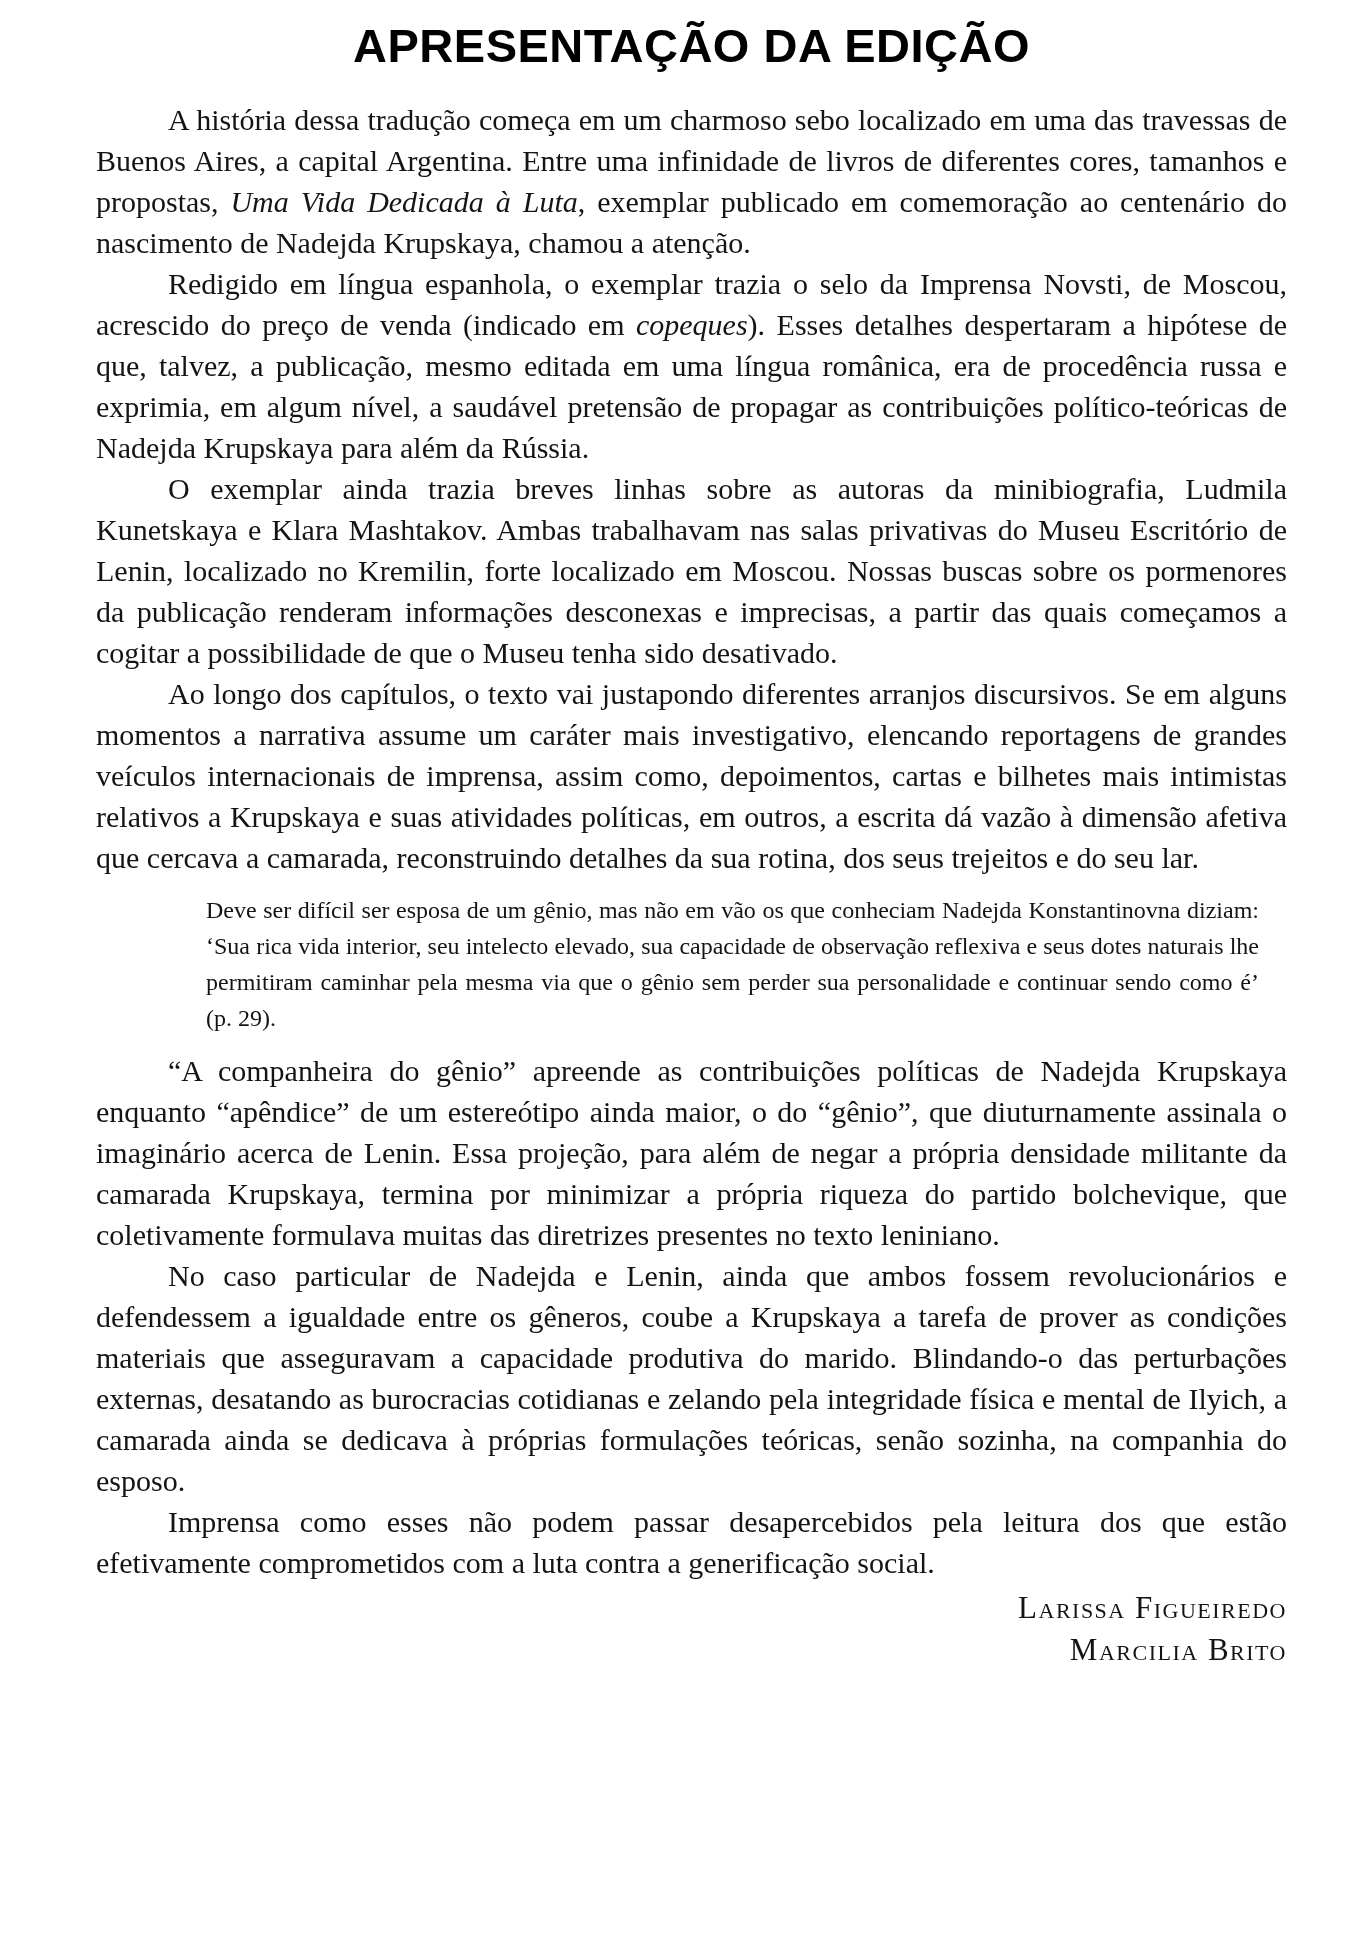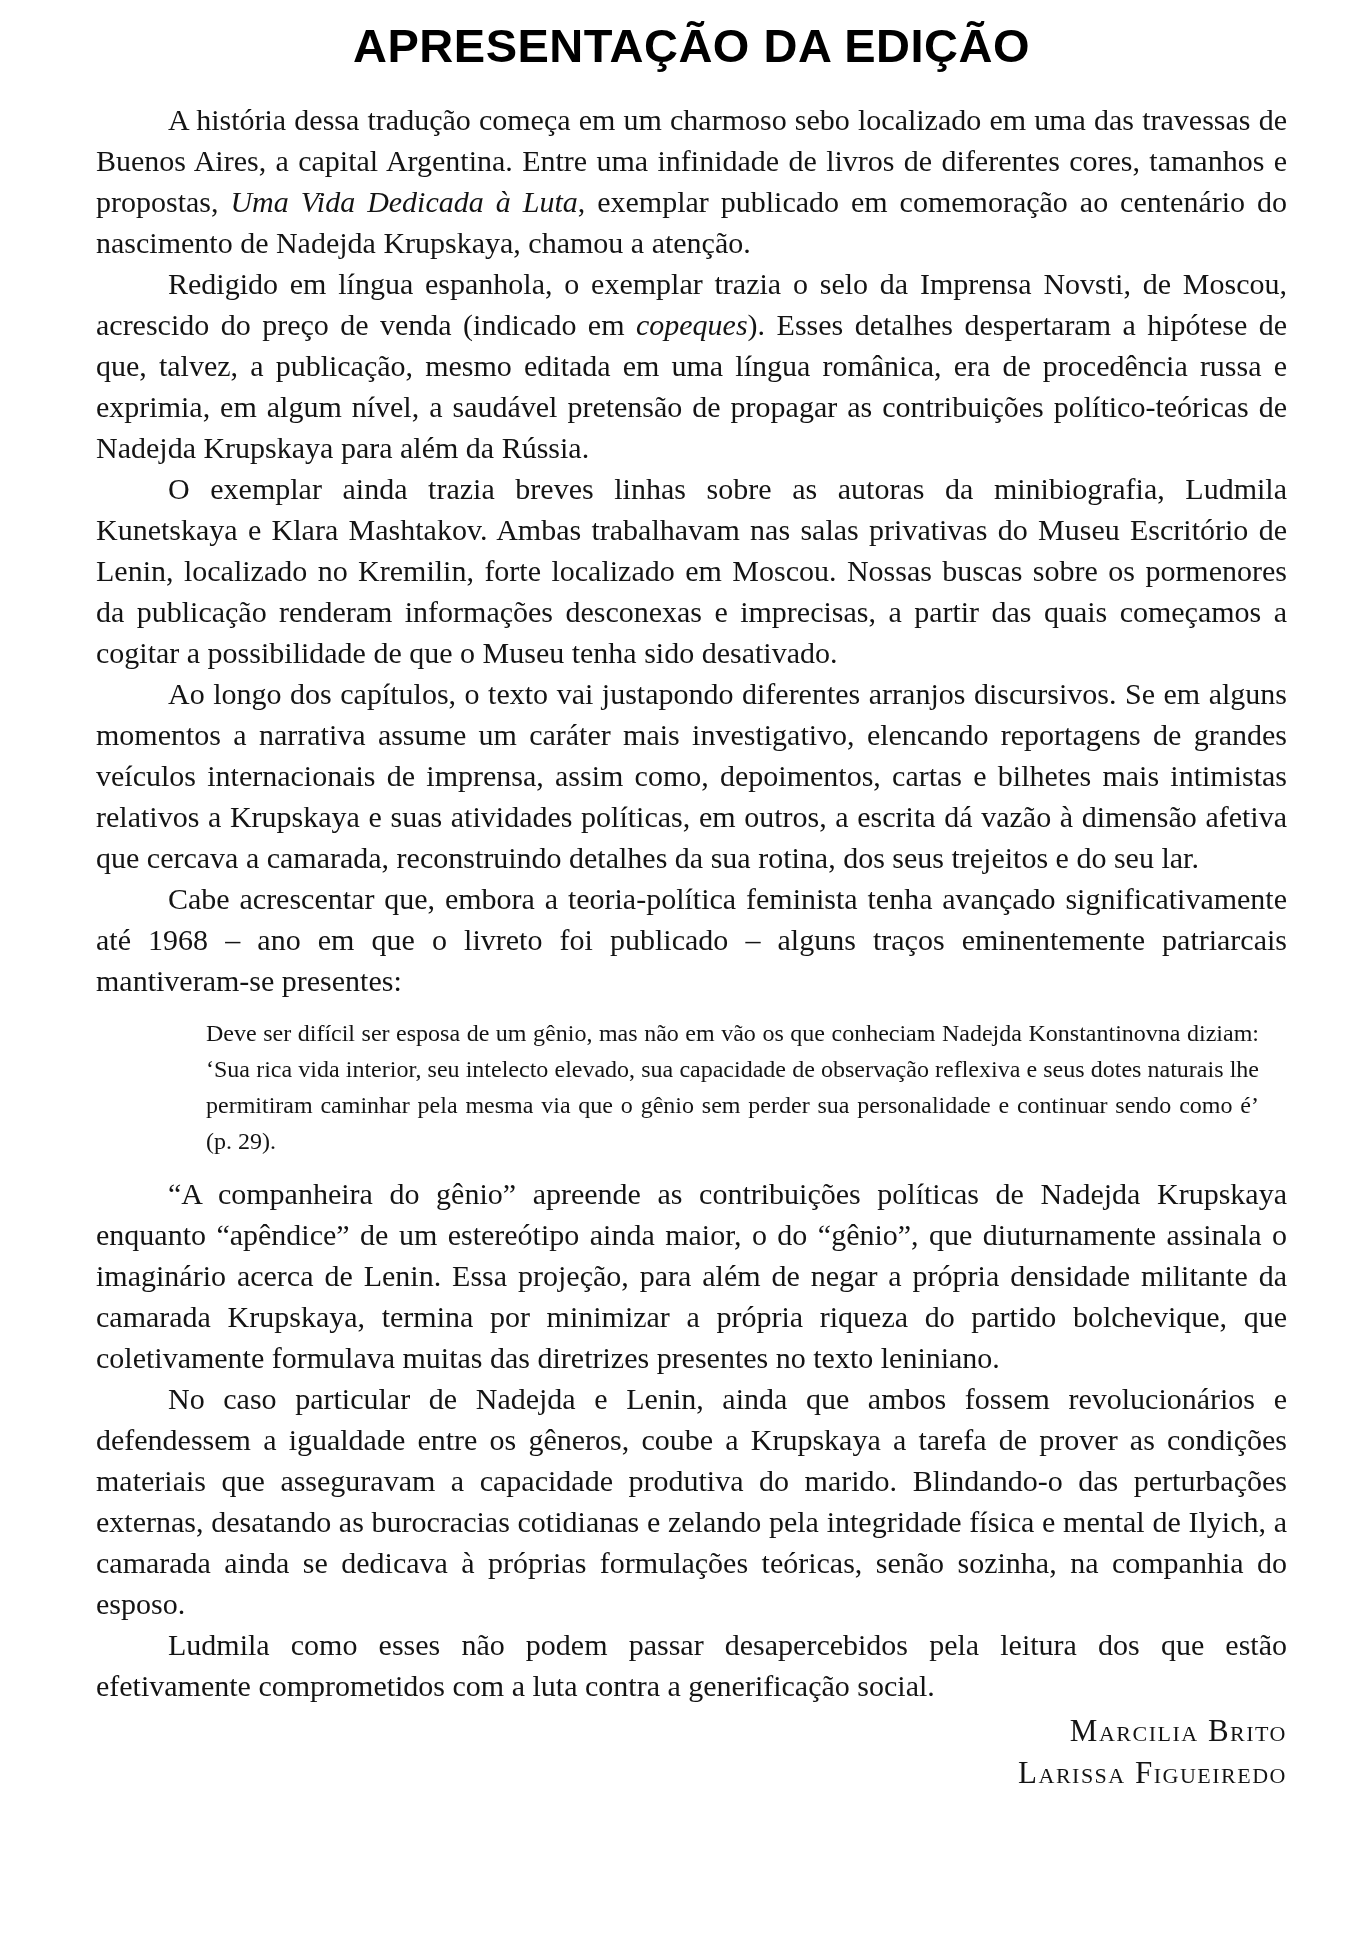--- a/index.html
+++ b/index.html
@@ -55,24 +55,23 @@
 <body>
 
 <div class="page">
   <h1 class="doc-title">APRESENTAÇÃO DA EDIÇÃO</h1>
 
   <div class="text-flow">
       <p class="body-para"><span>A história dessa tradução começa em um charmoso sebo localizado em uma das travessas de Buenos Aires, a capital Argentina. Entre uma infinidade de livros de diferentes cores, tamanhos e propostas, </span><span class="italic">Uma Vida Dedicada à Luta</span><span>, exemplar publicado em comemoração ao centenário do nascimento de Nadejda Krupskaya, chamou a atenção.</span></p>
       <p class="body-para"><span>Redigido em língua espanhola, o exemplar trazia o selo da Imprensa Novsti, de Moscou, acrescido do preço de venda (indicado em </span><span class="italic">copeques</span><span>). Esses detalhes despertaram a hipótese de que, talvez, a publicação, mesmo editada em uma língua românica, era de procedência russa e exprimia, em algum nível, a saudável pretensão de propagar as contribuições político-teóricas de Nadejda Krupskaya para além da Rússia.</span></p>
       <p class="body-para"><span>O exemplar ainda trazia breves linhas sobre as autoras da minibiografia, Ludmila Kunetskaya e Klara Mashtakov. Ambas trabalhavam nas salas privativas do Museu Escritório de Lenin, localizado no Kremilin, forte localizado em Moscou. Nossas buscas sobre os pormenores da publicação renderam informações desconexas e imprecisas, a partir das quais começamos a cogitar a possibilidade de que o Museu tenha sido desativado.</span></p>
       <p class="body-para"><span>Ao longo dos capítulos, o texto vai justapondo diferentes arranjos discursivos. Se em alguns momentos a narrativa assume um caráter mais investigativo, elencando reportagens de grandes veículos internacionais de imprensa, assim como, depoimentos, cartas e bilhetes mais intimistas relativos a Krupskaya e suas atividades políticas, em outros, a escrita dá vazão à dimensão afetiva que cercava a camarada, reconstruindo detalhes da sua rotina, dos seus trejeitos e do seu lar.</span></p>
-      <p class="body-para"><span>Cabe acrescentar que, embora a teoria-política feminista tenha avançado significativamente até 1968 – ano em que o livreto foi publicado – alguns traços eminentemente patriarcais mantiveram-se presentes:</span></p>
       <p class="quote"><span>Deve ser difícil ser esposa de um gênio, mas não em vão os que conheciam Nadejda Konstantinovna diziam: ‘Sua rica vida interior, seu intelecto elevado, sua capacidade de observação reflexiva e seus dotes naturais lhe permitiram caminhar pela mesma via que o gênio sem perder sua personalidade e continuar sendo como é’ (p. 29).</span></p>
       <p class="body-para"><span>“A companheira do gênio” apreende as contribuições políticas de Nadejda Krupskaya enquanto “apêndice” de um estereótipo ainda maior, o do “gênio”, que diuturnamente assinala o imaginário acerca de Lenin. Essa projeção, para além de negar a própria densidade militante da camarada Krupskaya, termina por minimizar a própria riqueza do partido bolchevique, que coletivamente formulava muitas das diretrizes presentes no texto leniniano.</span></p>
       <p class="body-para"><span>No caso particular de Nadejda e Lenin, ainda que ambos fossem revolucionários e defendessem a igualdade entre os gêneros, coube a Krupskaya a tarefa de prover as condições materiais que asseguravam a capacidade produtiva do marido. Blindando-o das perturbações externas, desatando as burocracias cotidianas e zelando pela integridade física e mental de Ilyich, a camarada ainda se dedicava à próprias formulações teóricas, senão sozinha, na companhia do esposo.</span></p>
-      <p class="body-para"><span>Ludmila como esses não podem passar desapercebidos pela leitura dos que estão efetivamente comprometidos com a luta contra a generificação social.</span></p>
+      <p class="body-para"><span>Imprensa como esses não podem passar desapercebidos pela leitura dos que estão efetivamente comprometidos com a luta contra a generificação social.</span></p>
     </div>
 
   <div class="signatures">
+    <div class="signature-line">Larissa Figueiredo</div>
     <div class="signature-line">Marcilia Brito</div>
-    <div class="signature-line">Larissa Figueiredo</div>
   </div>
 </div>
 
 </body></html>

